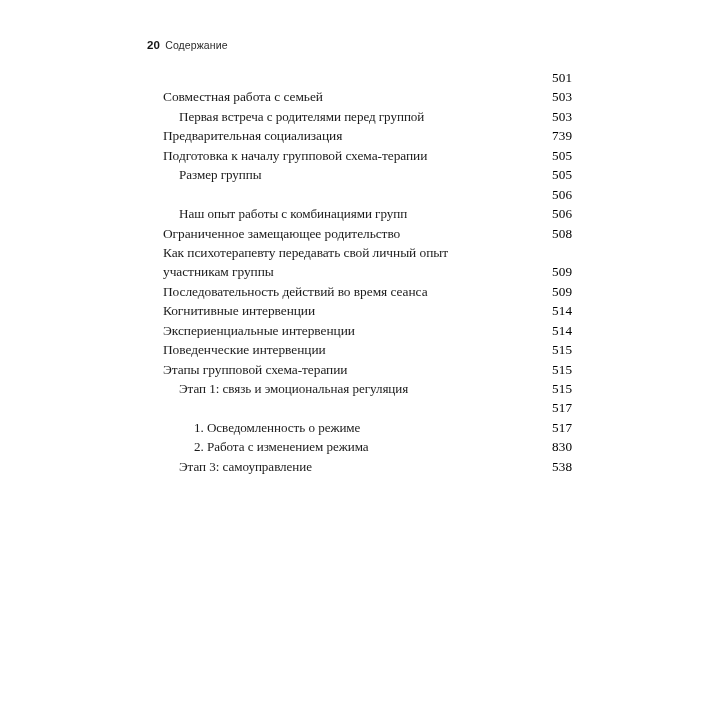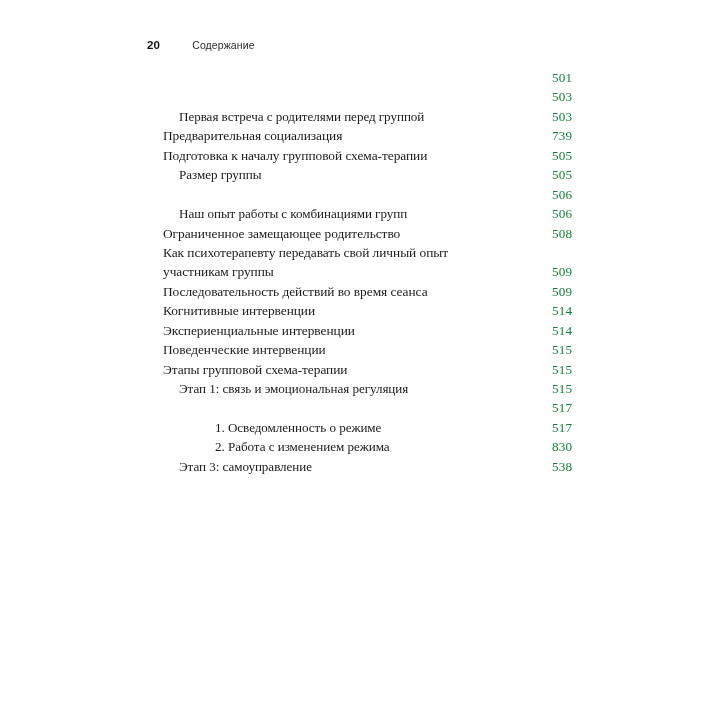--- a/index.html
+++ b/index.html
@@ -34,21 +34,21 @@
     font-family: "Liberation Sans", "DejaVu Sans", sans-serif;
     white-space: nowrap;
   }
   .folio {
     font-size: 11.5px;
     font-weight: 700;
     letter-spacing: 0.2px;
     color: #141414;
   }
   .head-title {
-    margin-left: 32px;
+    margin-left: 5px;
     font-size: 10.5px;
     font-weight: 400;
     letter-spacing: 0.1px;
     color: #2b2b2b;
   }
 
   
   .toc {
     position: absolute;
     left: 163px;
@@ -70,45 +70,46 @@
     font-size: 13.4px;
     letter-spacing: -0.05px;
     color: #1b1b1b;
   }
   .toc-page {
     position: absolute;
     left: 389px;
     top: 0;
     font-size: 13.2px;
     letter-spacing: 0.1px;
-    color: #15803d;
+    color: #000000;
   }
 
   
   .lvl-0 .toc-title { left: 0px; }
   .lvl-1 .toc-title { left: 16px; font-size: 13.1px; }
-  .lvl-2 .toc-title { left: 31px; font-size: 13.1px; margin-left: 21px; }
+  .lvl-2 .toc-title { left: 31px; font-size: 13.1px; }
   
   .lvl-0.cont .toc-title { left: 0px; }
 </style>
 </head>
 <body>
 
 <div class="page">
 
   <div class="running-head">
     <span class="folio">20</span>
     <span class="head-title">Содержание</span>
   </div>
 
   <div class="toc" id="toc-list">
       <div class="toc-row lvl-0">
         <span class="toc-page">501</span>
       </div>
       <div class="toc-row lvl-0">
+        <span class="toc-title">Совместная работа с семьей</span>
         <span class="toc-page">503</span>
       </div>
       <div class="toc-row lvl-1">
         <span class="toc-title">Первая встреча с родителями перед группой</span>
         <span class="toc-page">503</span>
       </div>
       <div class="toc-row lvl-0">
         <span class="toc-title">Предварительная социализация</span>
         <span class="toc-page">739</span>
       </div>

